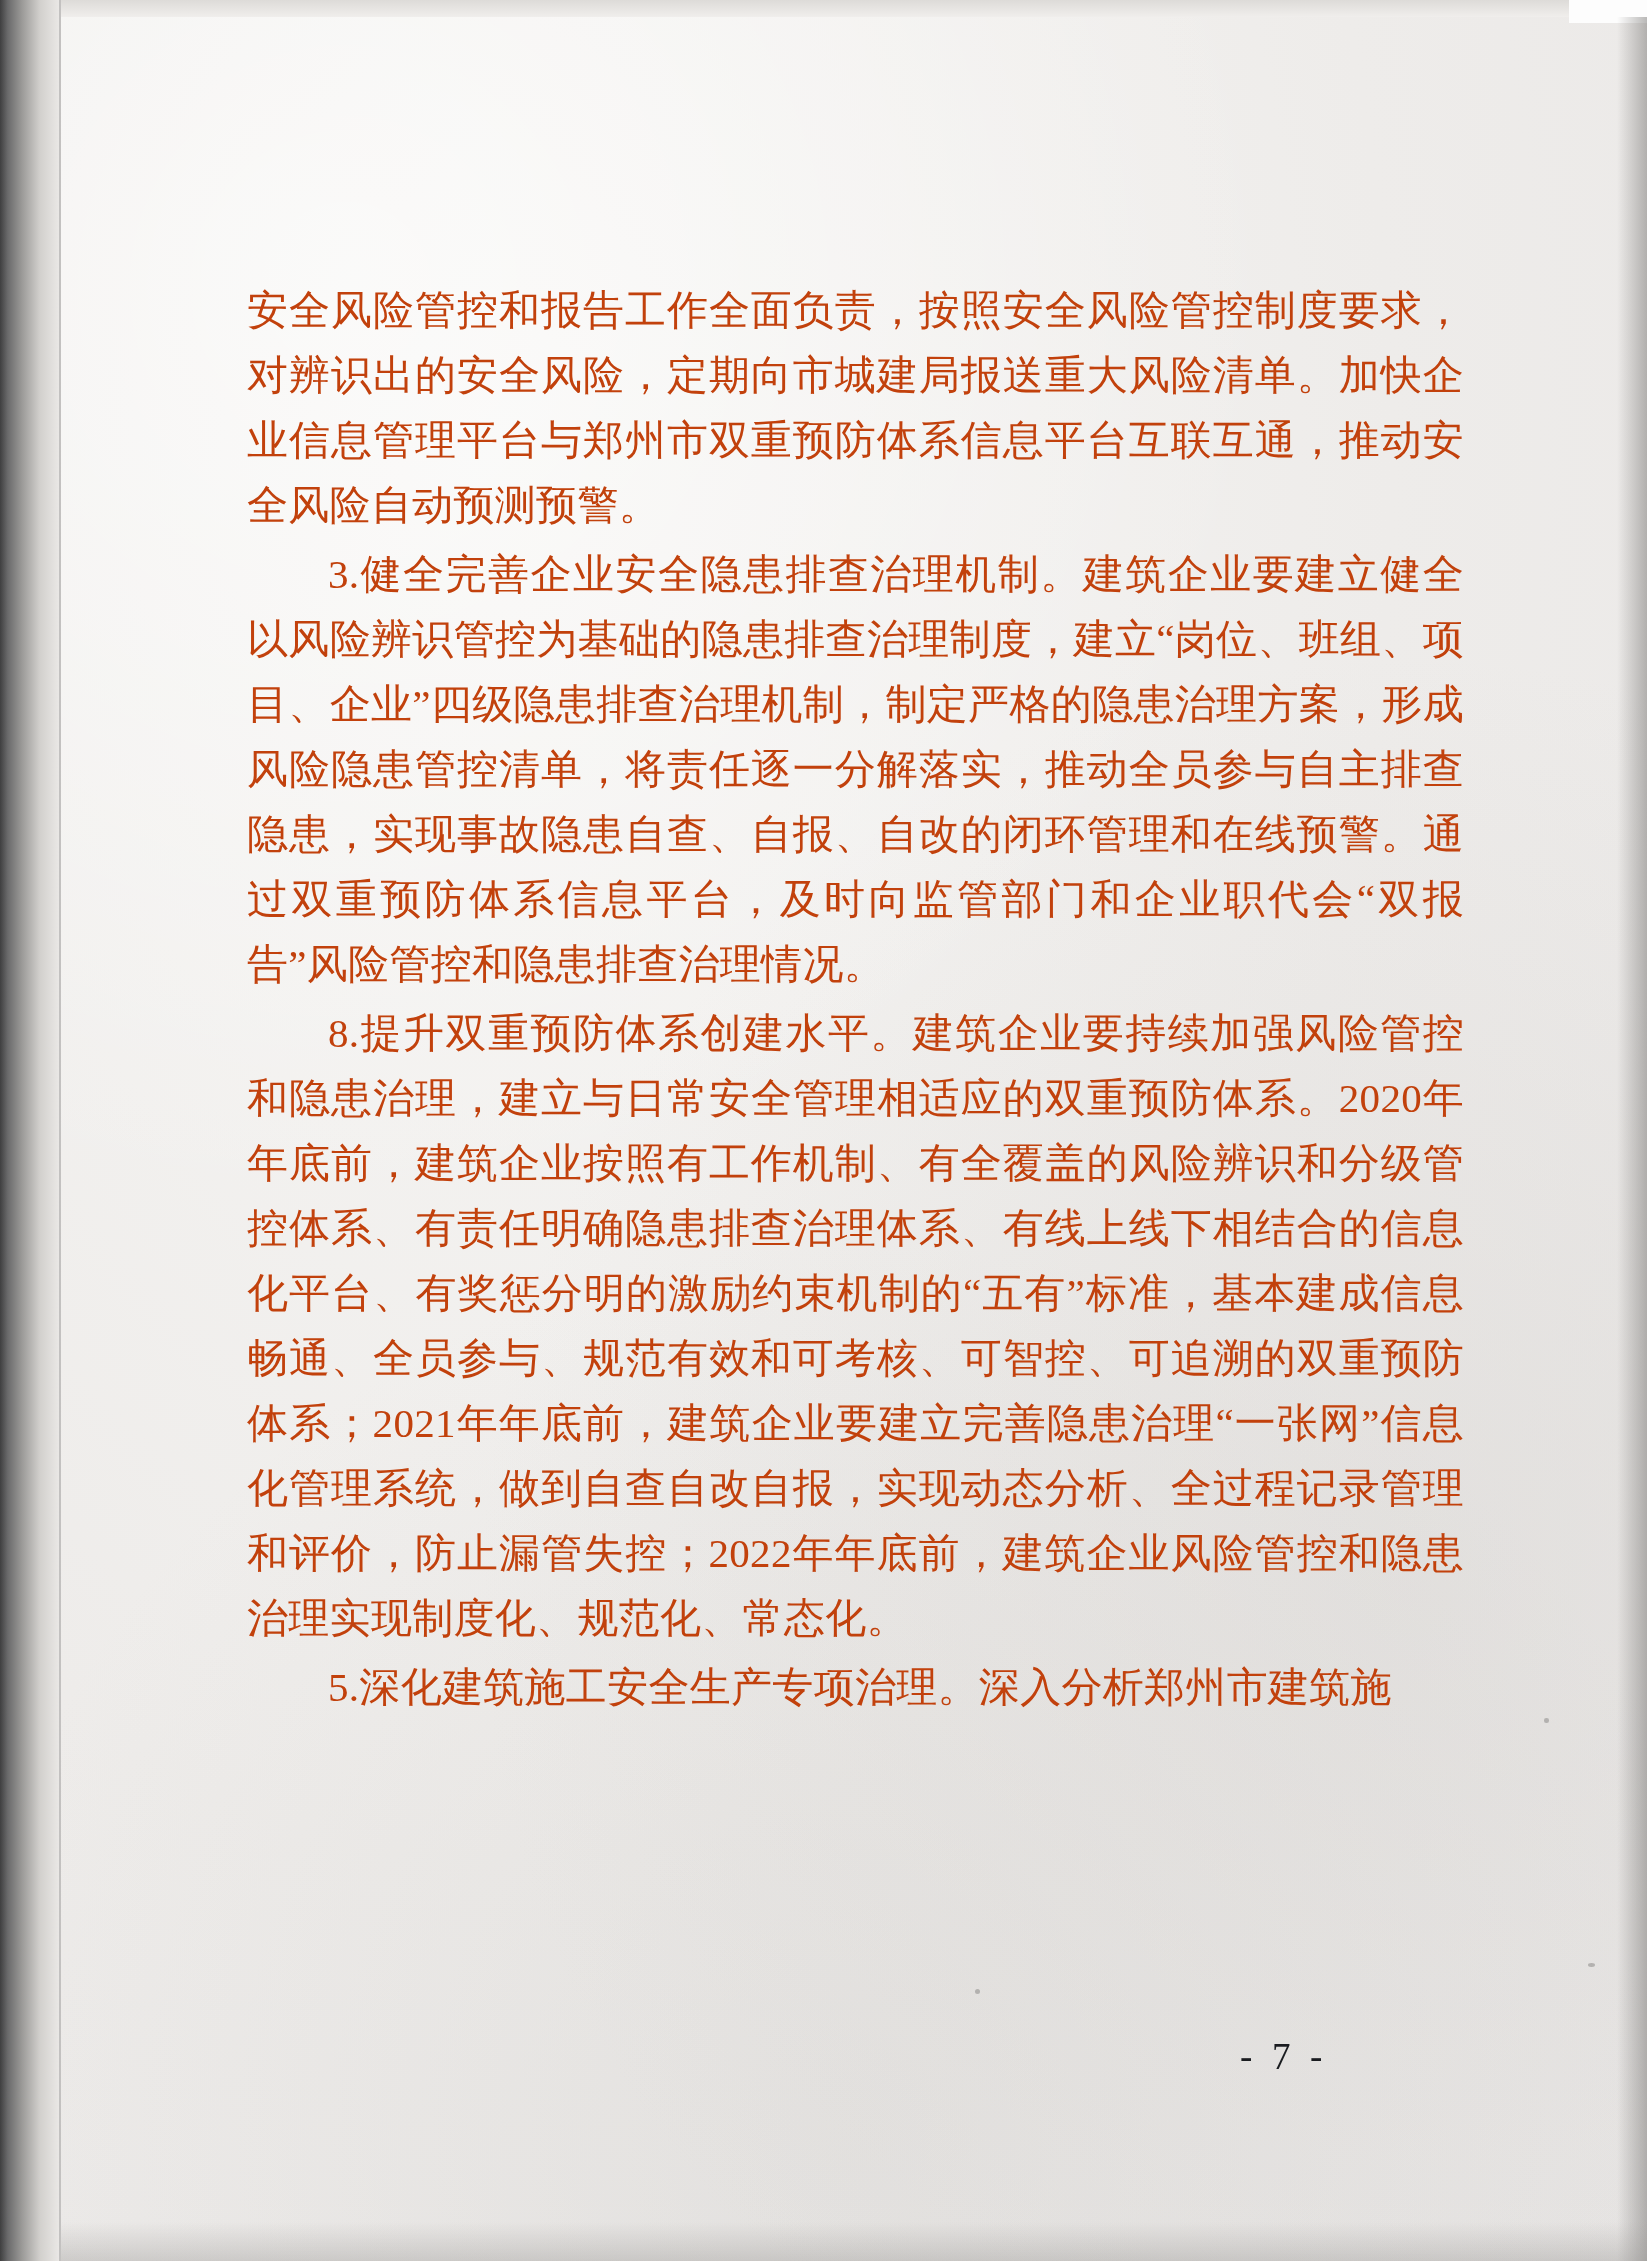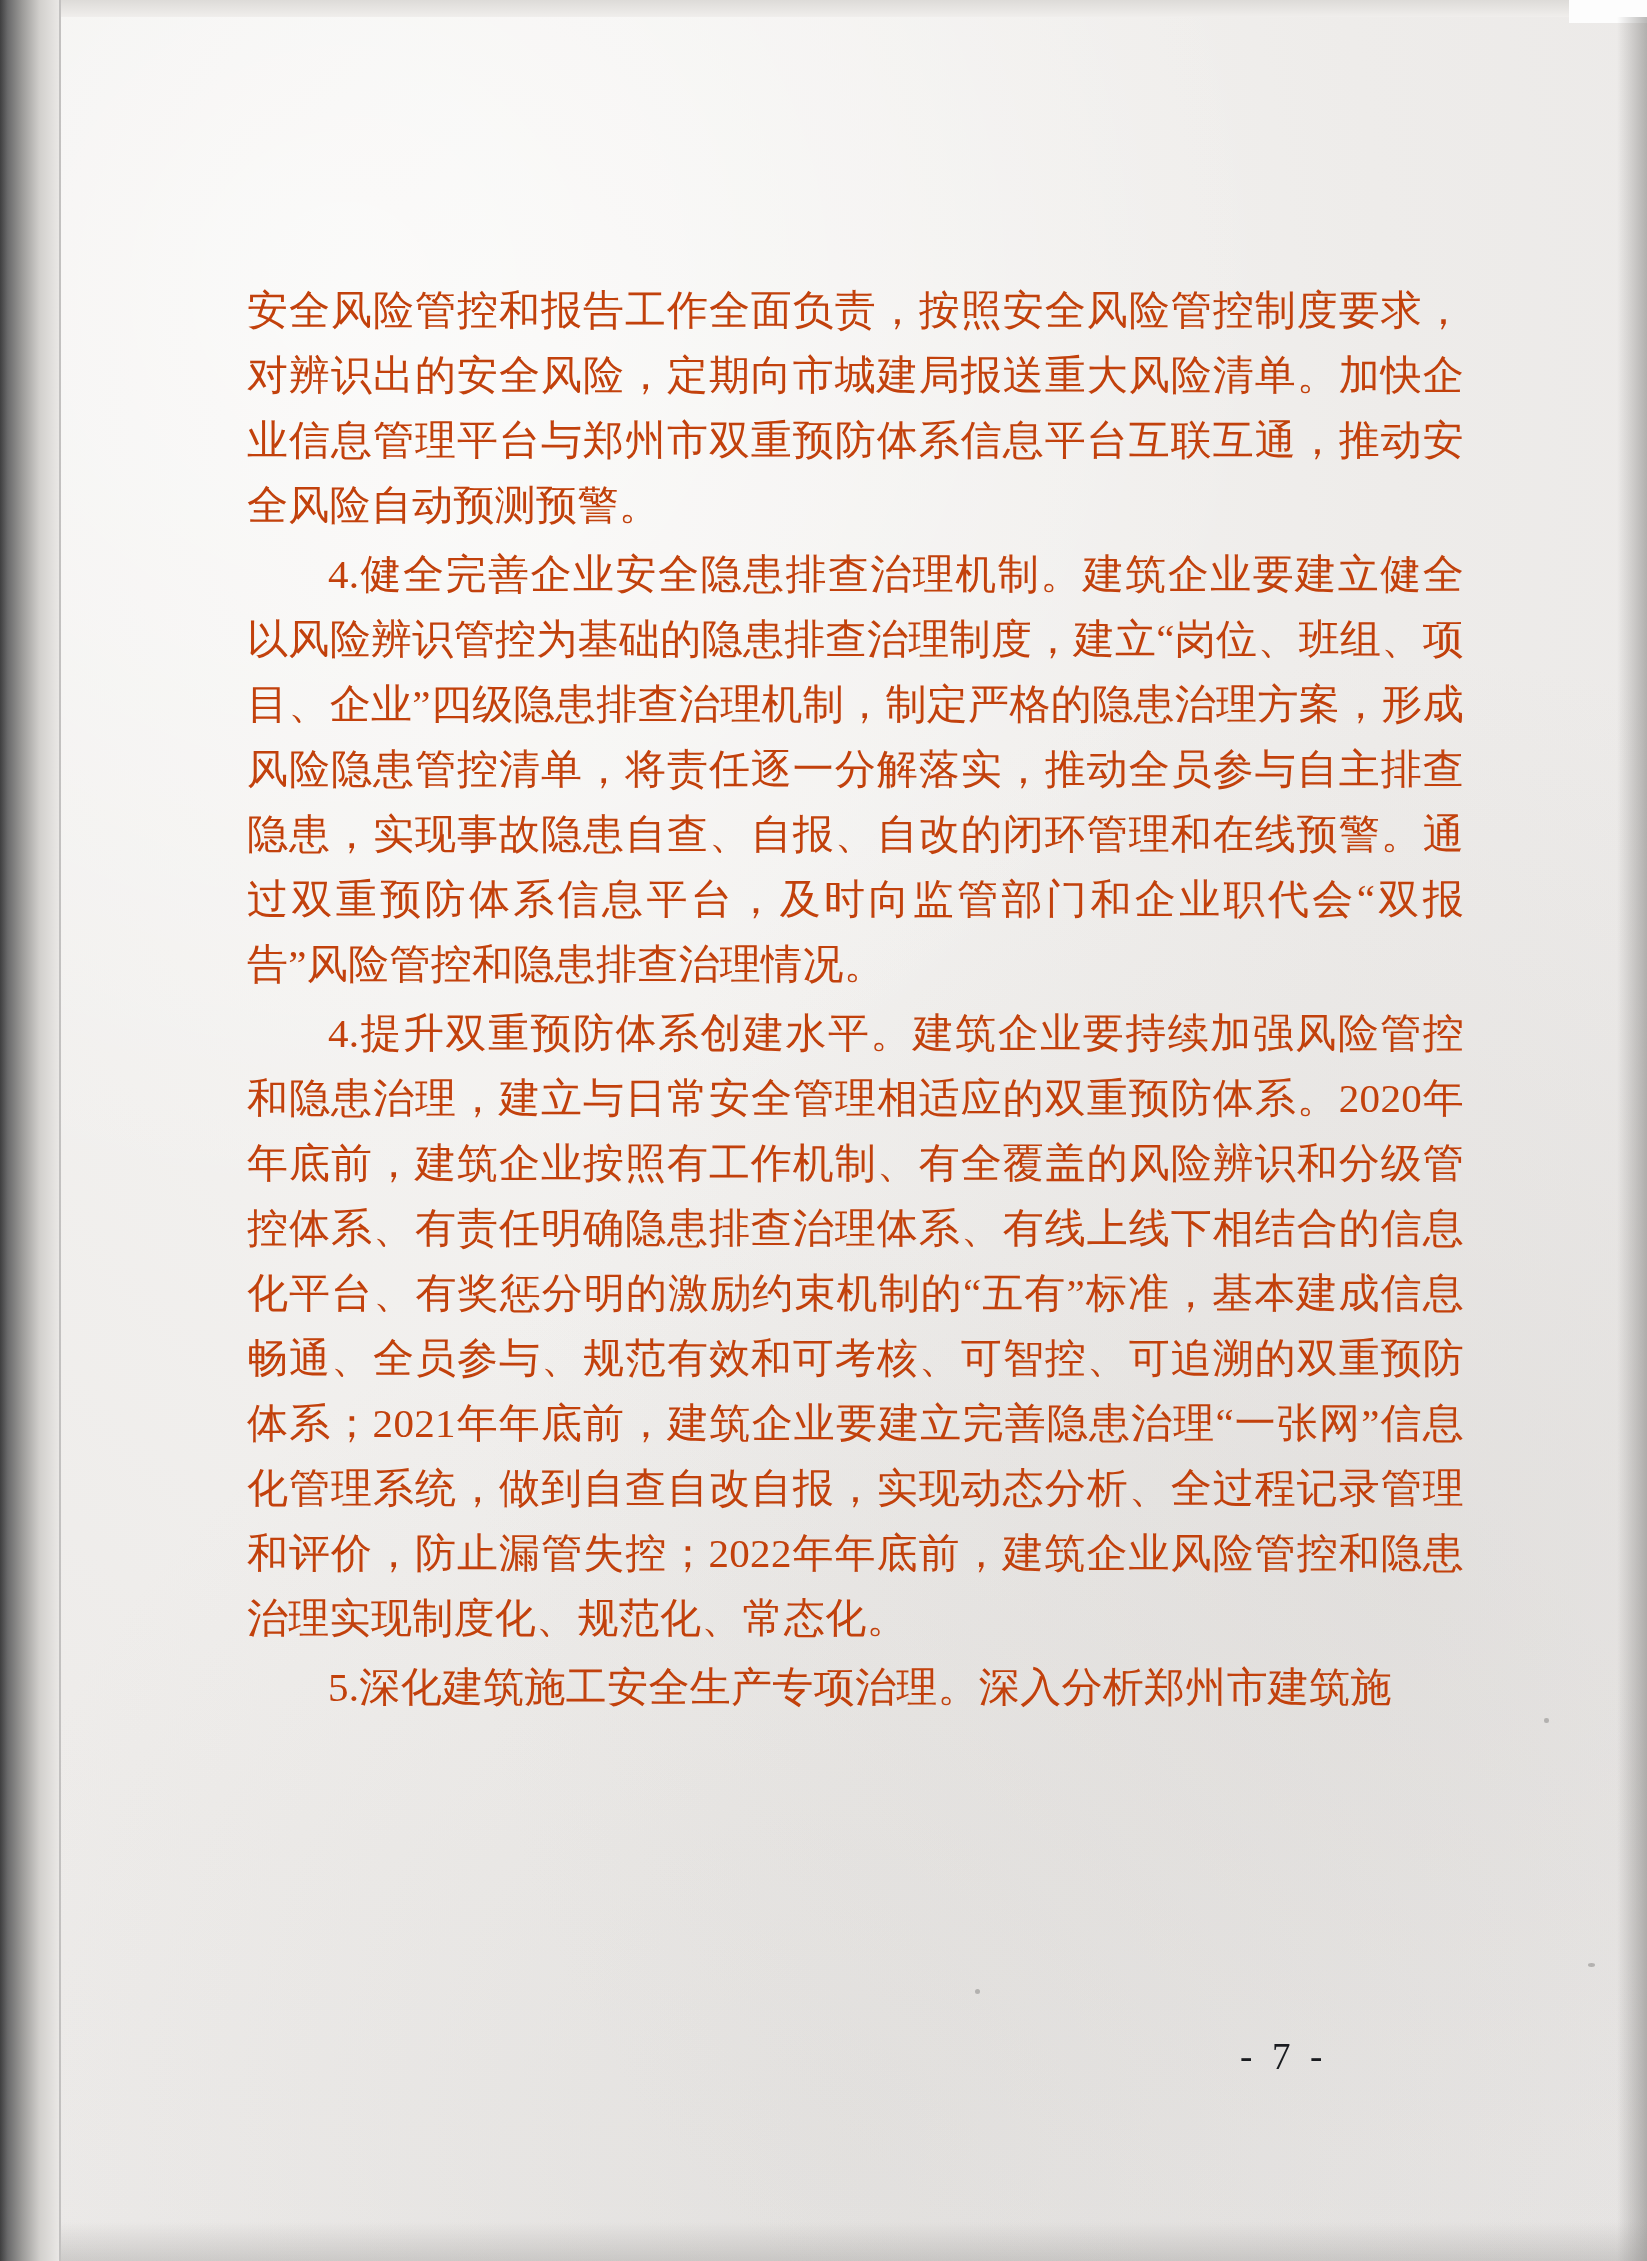--- a/index.html
+++ b/index.html
@@ -120,20 +120,20 @@
   <div class="left-edge-line"></div>
   <div class="right-shadow"></div>
   <div class="bottom-shadow"></div>
 
   <div class="speck" style="left:1544px; top:1718px; width:4.5px; height:4.5px;"></div>
   <div class="speck" style="left:975px; top:1989px; width:5.2px; height:5.2px;"></div>
   <div class="speck" style="left:1588px; top:1963px; width:6.5px; height:3.9px;"></div>
 
   <div class="content">
     <p>安全风险管控和报告工作全面负责，按照安全风险管控制度要求，对辨识出的安全风险，定期向市城建局报送重大风险清单。加快企业信息管理平台与郑州市双重预防体系信息平台互联互通，推动安全风险自动预测预警。</p>
-    <p class="indent">4.健全完善企业安全隐患排查治理机制。建筑企业要建立健全以风险辨识管控为基础的隐患排查治理制度，建立“岗位、班组、项目、企业”四级隐患排查治理机制，制定严格的隐患治理方案，形成风险隐患管控清单，将责任逐一分解落实，推动全员参与自主排查隐患，实现事故隐患自查、自报、自改的闭环管理和在线预警。通过双重预防体系信息平台，及时向监管部门和企业职代会“双报告”风险管控和隐患排查治理情况。</p>
-    <p class="indent">4.提升双重预防体系创建水平。建筑企业要持续加强风险管控和隐患治理，建立与日常安全管理相适应的双重预防体系。2020年年底前，建筑企业按照有工作机制、有全覆盖的风险辨识和分级管控体系、有责任明确隐患排查治理体系、有线上线下相结合的信息化平台、有奖惩分明的激励约束机制的“五有”标准，基本建成信息畅通、全员参与、规范有效和可考核、可智控、可追溯的双重预防体系；2021年年底前，建筑企业要建立完善隐患治理“一张网”信息化管理系统，做到自查自改自报，实现动态分析、全过程记录管理和评价，防止漏管失控；2022年年底前，建筑企业风险管控和隐患治理实现制度化、规范化、常态化。</p>
+    <p class="indent">3.健全完善企业安全隐患排查治理机制。建筑企业要建立健全以风险辨识管控为基础的隐患排查治理制度，建立“岗位、班组、项目、企业”四级隐患排查治理机制，制定严格的隐患治理方案，形成风险隐患管控清单，将责任逐一分解落实，推动全员参与自主排查隐患，实现事故隐患自查、自报、自改的闭环管理和在线预警。通过双重预防体系信息平台，及时向监管部门和企业职代会“双报告”风险管控和隐患排查治理情况。</p>
+    <p class="indent">8.提升双重预防体系创建水平。建筑企业要持续加强风险管控和隐患治理，建立与日常安全管理相适应的双重预防体系。2020年年底前，建筑企业按照有工作机制、有全覆盖的风险辨识和分级管控体系、有责任明确隐患排查治理体系、有线上线下相结合的信息化平台、有奖惩分明的激励约束机制的“五有”标准，基本建成信息畅通、全员参与、规范有效和可考核、可智控、可追溯的双重预防体系；2021年年底前，建筑企业要建立完善隐患治理“一张网”信息化管理系统，做到自查自改自报，实现动态分析、全过程记录管理和评价，防止漏管失控；2022年年底前，建筑企业风险管控和隐患治理实现制度化、规范化、常态化。</p>
     <p class="indent">5.深化建筑施工安全生产专项治理。深入分析郑州市建筑施</p>
   </div>
 
   <div class="page-number-wrap">- 7 -</div>
 </div>
 
 
 </body></html>

